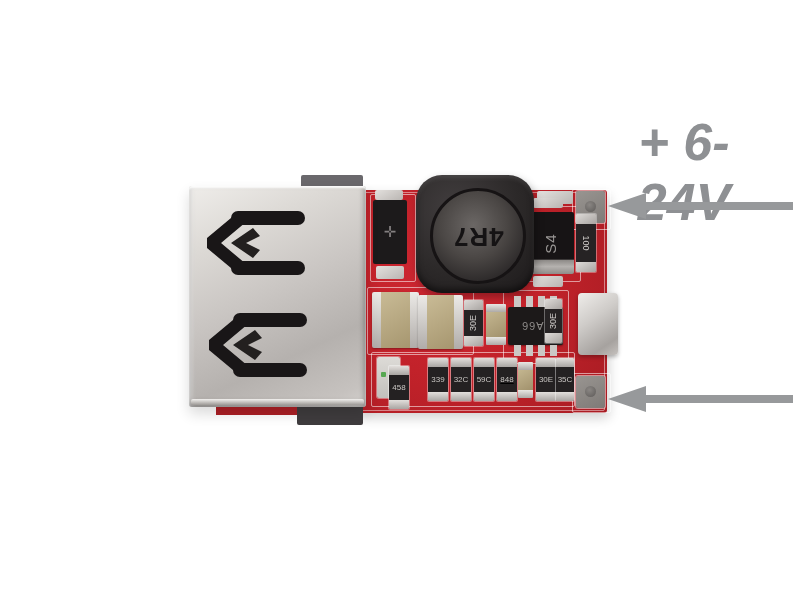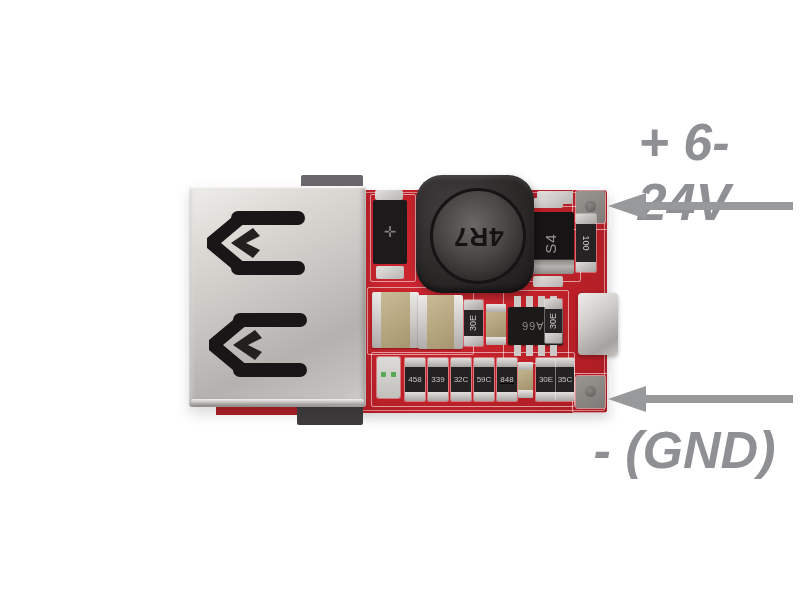--- a/index.html
+++ b/index.html
@@ -184,21 +184,21 @@
       <div class="chip-v" style="left:188px;top:109px;width:17px;height:44px;">
         <div class="cap"></div>
         <div class="body">
             <span class="rot-90" style="font-size:9px;">30E</span>
           </div>
         <div class="cap"></div>
       </div>
       <div class="cap-right"></div>
 
       <div class="led"></div>
-      <div class="r-chip" style="left:48px;">
+      <div class="r-chip" style="left:32px;margin-top:8px;">
         <div class="cap"></div>
           <div class="body">
             <span>458</span>
           </div>
           <div class="cap"></div>
       </div>
       <div class="r-chip" style="left:71px;">
         <div class="cap"></div>
           <div class="body">
             <span>339</span>
@@ -263,18 +263,17 @@
       </g>
     </svg>
   </div>
 
 
   <div class="ann-label lbl-plus">+ 6-24V</div>
   <svg class="arrow arrow-top" width="190" height="30" viewBox="0 0 190 30">
     <path d="M3,15 L41,2 L41,11 L188,11 L188,19 L41,19 L41,28 Z"></path>
   </svg>
 
-  <div class="ann-label lbl-gnd">- (GND)</div>
   <svg class="arrow arrow-bottom" width="190" height="30" viewBox="0 0 190 30">
     <path d="M3,15 L41,2 L41,11 L188,11 L188,19 L41,19 L41,28 Z"></path>
   </svg>
 
 </div>
 
 </body></html>

